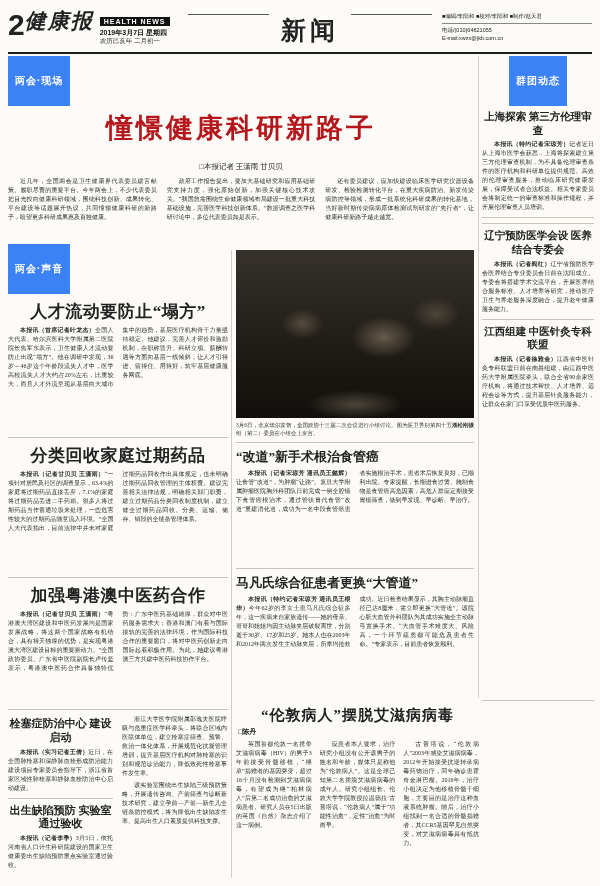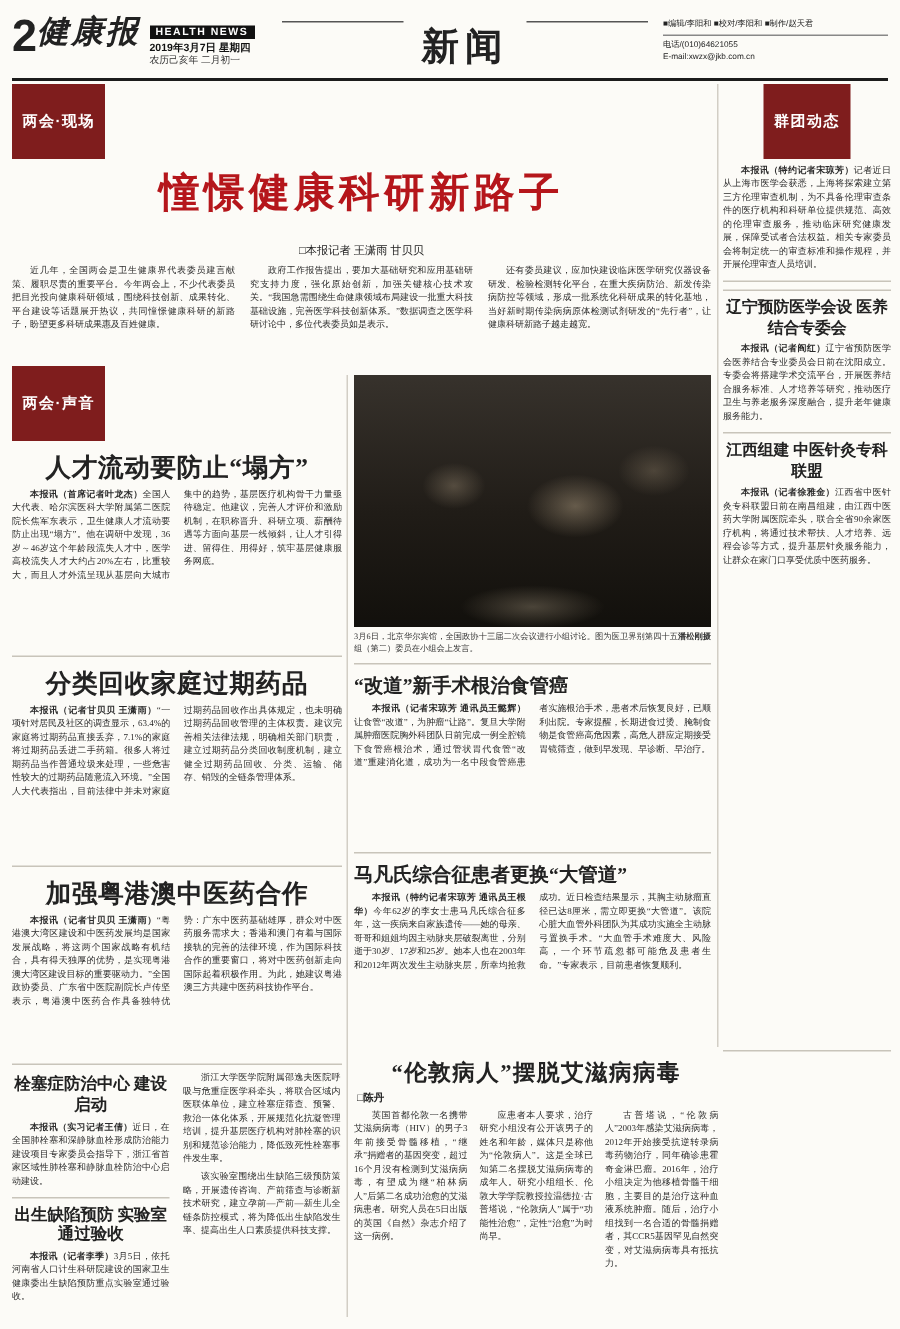--- a/index.html
+++ b/index.html
@@ -15,21 +15,21 @@
             font-size:7px;font-weight:700;padding:1px 4px;letter-spacing:1px;}
   .dateline{font-size:7px;font-weight:700;line-height:9px;color:#111;font-family:"Liberation Sans",sans-serif;}
   .lunarline{font-size:6.5px;line-height:8px;color:#333;font-family:"Liberation Sans",sans-serif;}
   .hdr-center{position:absolute;left:180px;right:160px;top:8px;display:flex;align-items:flex-start;}
   .hdr-center .hline{flex:1;border-top:1px solid #555;}
   .hdr-title{font-size:25px;font-weight:900;letter-spacing:4px;padding:0 12px;font-family:"Liberation Sans",sans-serif;}
   .hdr-right{position:absolute;right:0;top:6px;width:150px;font-family:"Liberation Sans",sans-serif;}
   .credits{font-size:5.5px;color:#222;line-height:8px;}
   .contact{border-top:1px solid #888;margin-top:3px;padding-top:2px;font-size:5.5px;line-height:8px;color:#222;}
   
-  .seclabel{display:inline-block;background:#7f1d1d;color:#fff;font-weight:700;
+  .seclabel{display:inline-block;background:#3b82f6;color:#fff;font-weight:700;
             font-size:10px;padding:18px 7px;letter-spacing:1px;font-family:"Liberation Sans",sans-serif;}
   
   .body-txt{font-size:6px;line-height:1.5;text-align:justify;color:#2b2b2b;}
   .body-txt p{margin:0 0 3px 0;text-indent:12px;}
   .intro{font-weight:700;}
   .rule{border:0;border-top:1px solid #c8c4ba;margin:5px 0;}
   .vrule{position:absolute;width:0;border-left:1px solid #d2cec5;}
   
   #lead{position:absolute;left:8px;top:56px;width:466px;}
   #lead h1{margin:4px 0 2px 0;text-align:center;font-size:27px;letter-spacing:3px;
@@ -201,20 +201,22 @@
       <p>在此之前，唯一公认“治愈”的艾滋病患者是“柏林病人”蒂莫西·布朗，他同样接受了具有艾滋病病毒抵抗力的骨髓移植。</p>
     </div>
   </section>
 
   <aside id="sidebar">
     <div class="labelwrap">
       <span class="seclabel">群团动态</span>
     </div>
 
     <article>
+      <h3>上海探索
+第三方伦理审查</h3>
       <div class="body-txt">
         <p><b class="intro">本报讯（特约记者宋琼芳）</b><span>记者近日从上海市医学会获悉，上海将探索建立第三方伦理审查机制，为不具备伦理审查条件的医疗机构和科研单位提供规范、高效的伦理审查服务，推动临床研究健康发展，保障受试者合法权益。相关专家委员会将制定统一的审查标准和操作规程，并开展伦理审查人员培训。</span></p>
       </div>
     </article>
     <hr class="rule">
 
     <hr class="rule">
 
     <article>
       <h3>辽宁预防医学会设

